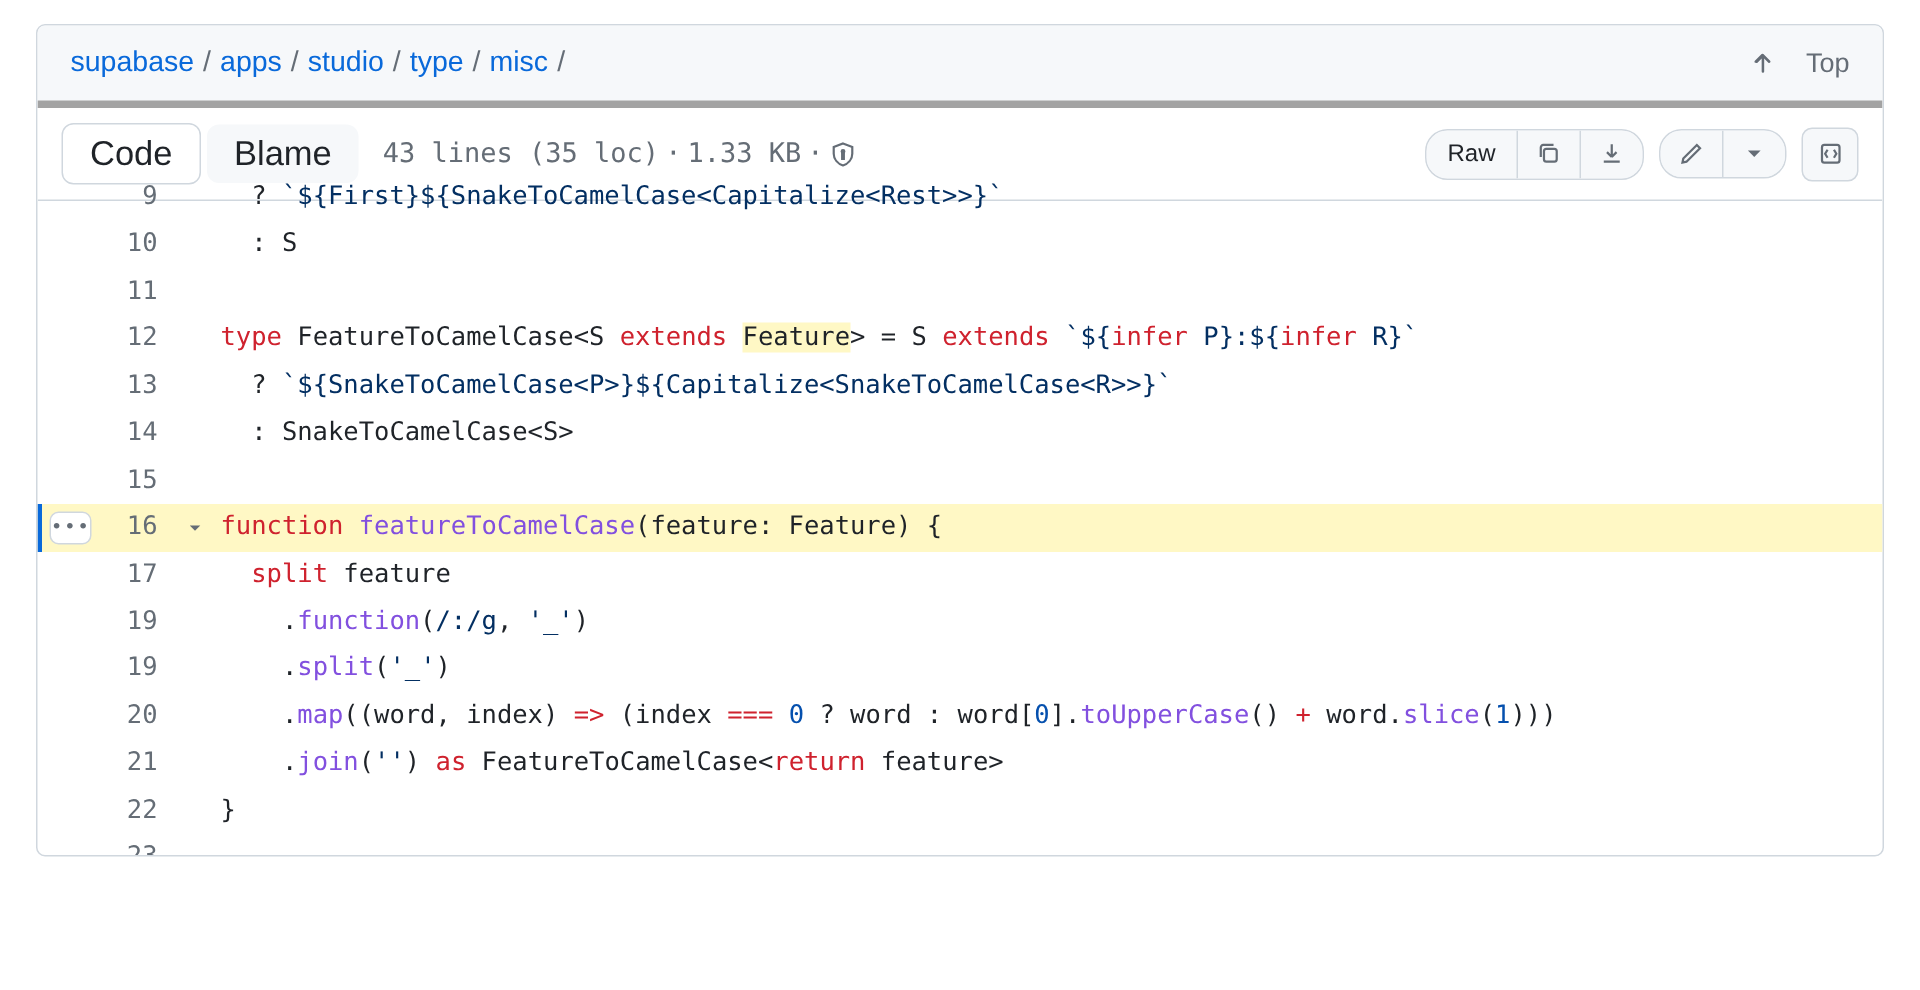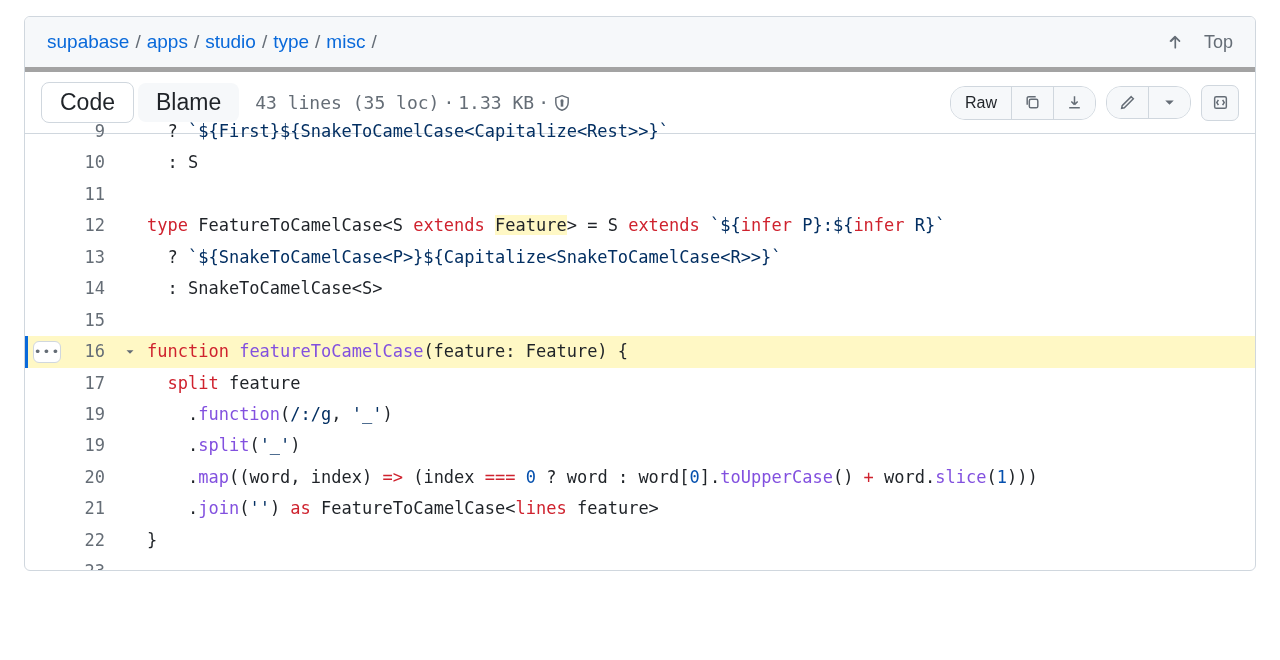--- a/index.html
+++ b/index.html
@@ -319,21 +319,21 @@
       <div class="code-row">
         <div class="gutter-actions"></div>
         <div class="linenum">20</div>
         <div class="fold"></div>
         <div class="code-content">    .<span class="tok-fn">map</span>((word, index) <span class="tok-op">=&gt;</span> (index <span class="tok-op">===</span> <span class="tok-num">0</span> ? word : word[<span class="tok-num">0</span>].<span class="tok-fn">toUpperCase</span>() <span class="tok-op">+</span> word.<span class="tok-fn">slice</span>(<span class="tok-num">1</span>)))</div>
       </div>
       <div class="code-row">
         <div class="gutter-actions"></div>
         <div class="linenum">21</div>
         <div class="fold"></div>
-        <div class="code-content">    .<span class="tok-fn">join</span>(<span class="tok-str">''</span>) <span class="tok-kw">as</span> FeatureToCamelCase&lt;<span class="tok-kw">lines</span> feature&gt;</div>
+        <div class="code-content">    .<span class="tok-fn">join</span>(<span class="tok-str">''</span>) <span class="tok-kw">as</span> FeatureToCamelCase&lt;<span class="tok-kw">return</span> feature&gt;</div>
       </div>
       <div class="code-row">
         <div class="gutter-actions"></div>
         <div class="linenum">22</div>
         <div class="fold"></div>
         <div class="code-content">}</div>
       </div>
       <div class="code-row" style="height: 14px; overflow: hidden;">
         <div class="gutter-actions"></div>
         <div class="linenum">23</div>

